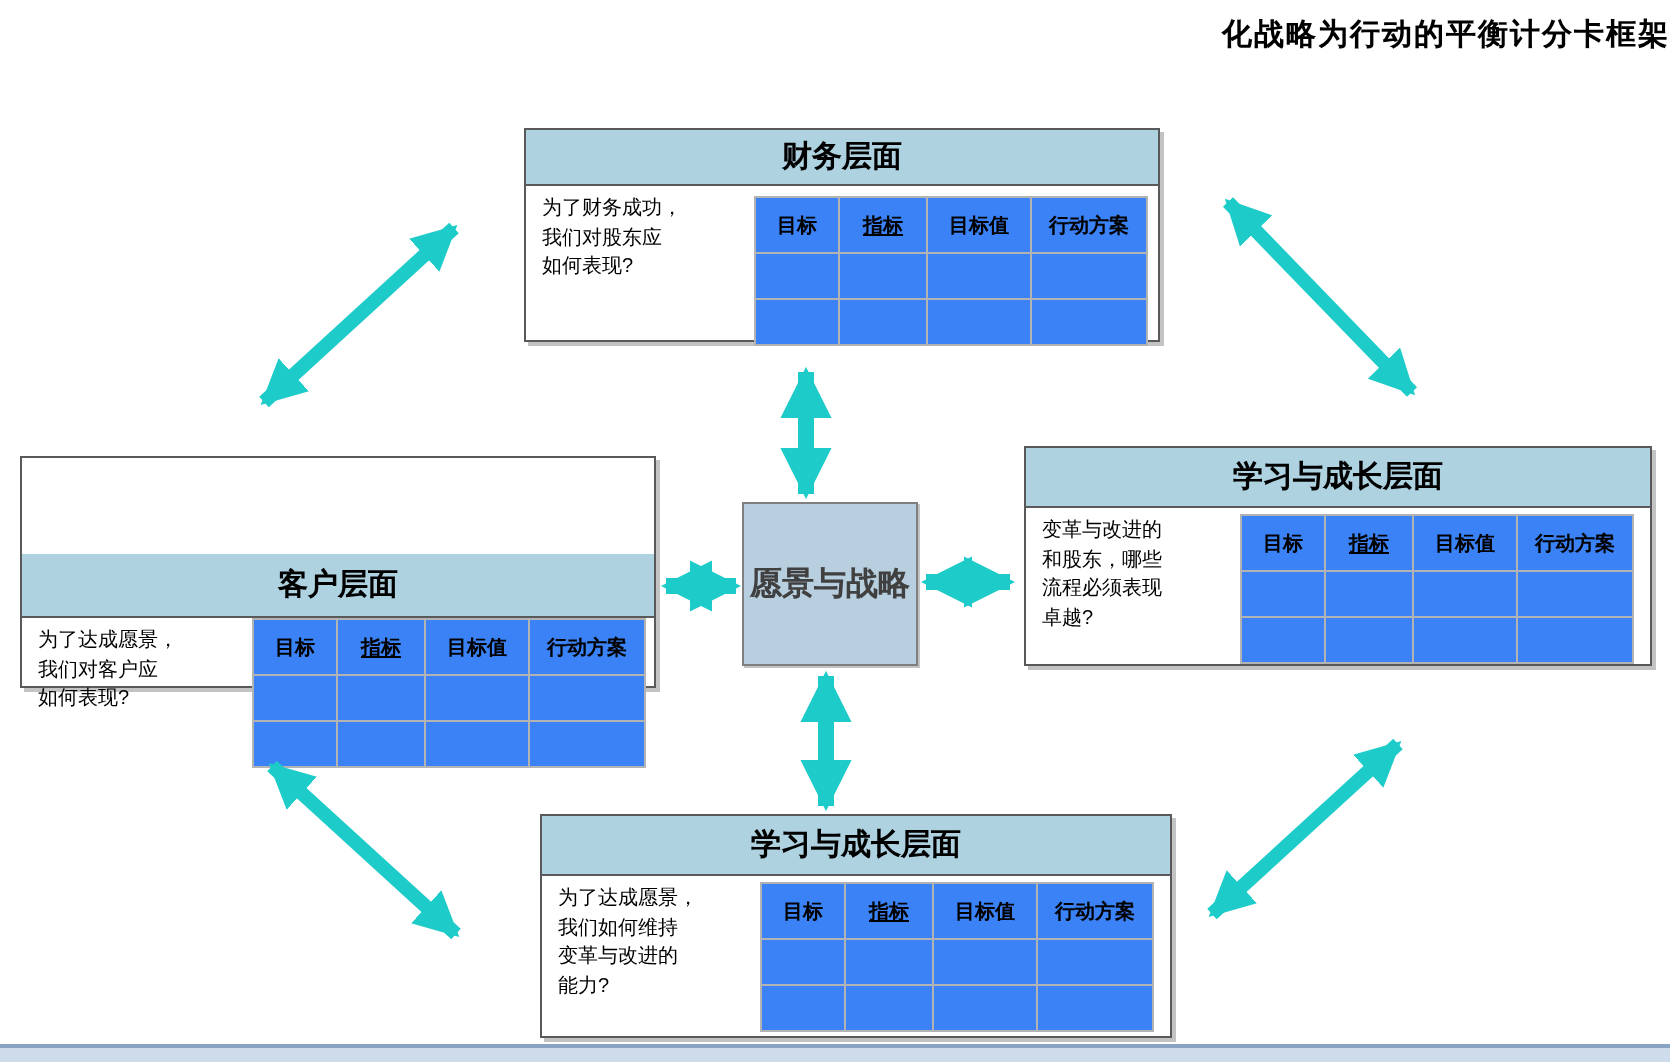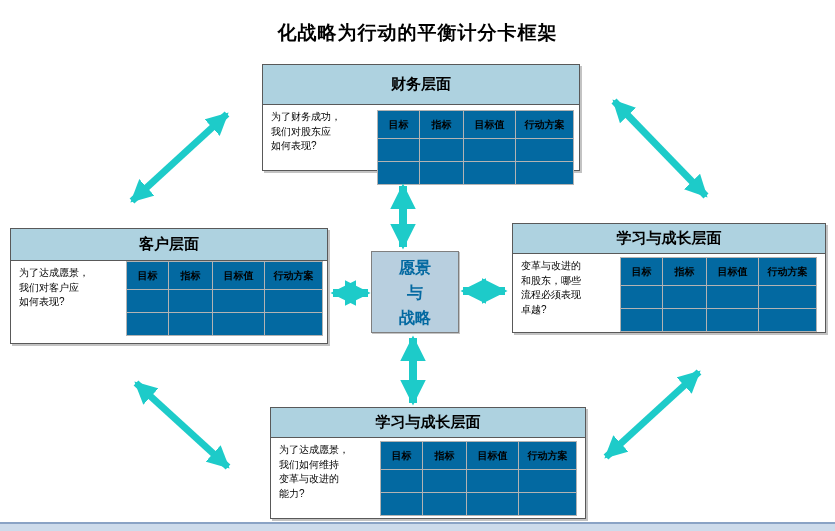--- a/index.html
+++ b/index.html
@@ -14,22 +14,22 @@
   *{margin:0;padding:0;box-sizing:border-box;}
   html,body{width:835px;height:531px;}
   body{
     font-family:"Liberation Sans","DejaVu Sans",sans-serif;
     background:#ffffff;
     position:relative;
     overflow:hidden;
   }
   .canvas{position:absolute;left:0;top:0;width:835px;height:531px;}
   .title{
-    position:absolute;left:0;top:20px;width:100%;
-    text-align:center;font-size:19px;font-weight:bold;color:#000;
+    position:absolute;left:0;top:8px;width:100%;
+    text-align:right;font-size:15px;font-weight:bold;color:#000;
     letter-spacing:1px;
   }
   .panel{
     position:absolute;background:#fff;
     border:1px solid var(--panel-border);
     box-shadow:2px 2px 0 #c3c3c3;
   }
   .panel-header{
     background:var(--panel-header);
     border-bottom:1px solid var(--panel-border);
@@ -37,51 +37,51 @@
     font-weight:bold;font-size:15px;color:#000;
   }
   .panel-body{position:relative;width:100%;}
   .question{
     position:absolute;left:8px;top:5px;
     font-size:10px;line-height:1.45;color:#000;
     white-space:pre-line;
   }
   table.score{
     position:absolute;border-collapse:collapse;
-    background:#0369a1;
+    background:#3b82f6;
   }
   table.score td,table.score th{
     border:1px solid var(--table-border);
     font-size:10px;font-weight:bold;color:#000;
     text-align:center;vertical-align:middle;padding:0;
   }
   table.score tr.hdr{height:28px;}
   table.score tr.row{height:23px;}
-  .c1{width:42px;} .c2{width:44px;} .c3{width:52px;} .c4{width:58px;}
+  .c1{width:42px;} .c2{width:44px;text-decoration:underline;} .c3{width:52px;} .c4{width:58px;}
 
   
   #p-financial{left:262px;top:64px;width:318px;height:107px;}
-  #p-financial .panel-header{height:40px;}
+  #p-financial .panel-header{height:28px;}
   #p-financial table.score{right:5px;top:5px;}
   #p-customer{left:10px;top:228px;width:318px;height:116px;}
-  #p-customer .panel-header{height:32px;}
+  #p-customer .panel-header{height:32px;margin-top:48px;}
   #p-customer table.score{right:4px;top:0px;}
   #p-internal{left:512px;top:223px;width:314px;height:110px;}
   #p-internal .panel-header{height:30px;}
   #p-internal table.score{right:8px;top:3px;}
   #p-learning{left:270px;top:407px;width:316px;height:112px;}
   #p-learning .panel-header{height:30px;text-align:center;}
   #p-learning table.score{right:8px;top:3px;}
 
   .center-box{
     position:absolute;left:371px;top:251px;width:88px;height:82px;
     background:var(--center-fill);
     border:1px solid #7f7f7f;
-    display:flex;flex-direction:column;align-items:center;justify-content:center;
-    font-size:16px;font-weight:bold;line-height:25px;color:#0369a1;
+    display:flex;flex-direction:row;align-items:center;justify-content:center;
+    font-size:16px;font-weight:bold;line-height:25px;color:#404040;
     box-shadow:1px 1px 0 #c3c3c3;
   }
 
   svg.overlay{position:absolute;left:0;top:0;pointer-events:none;}
   svg.overlay line{stroke:var(--arrow);}
   svg.overlay marker path{fill:var(--arrow);}
 
   .footer-bar{
     position:absolute;left:0;bottom:0;width:835px;height:9px;
     background:var(--footer-fill);

